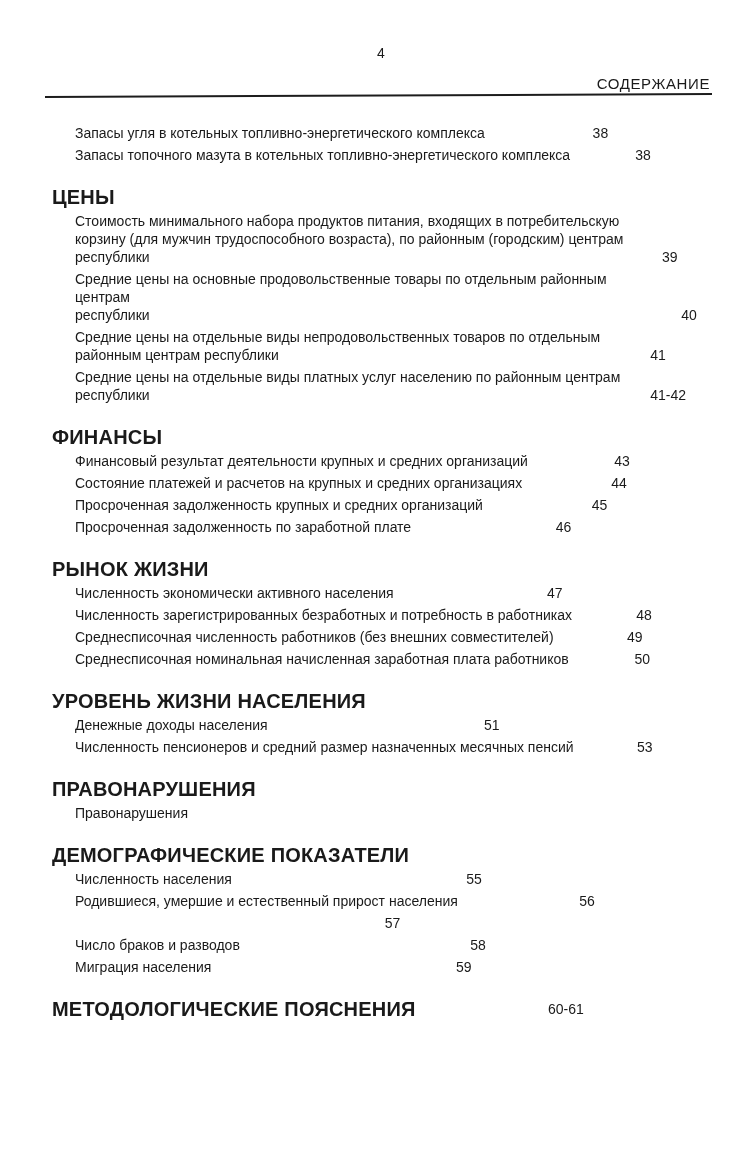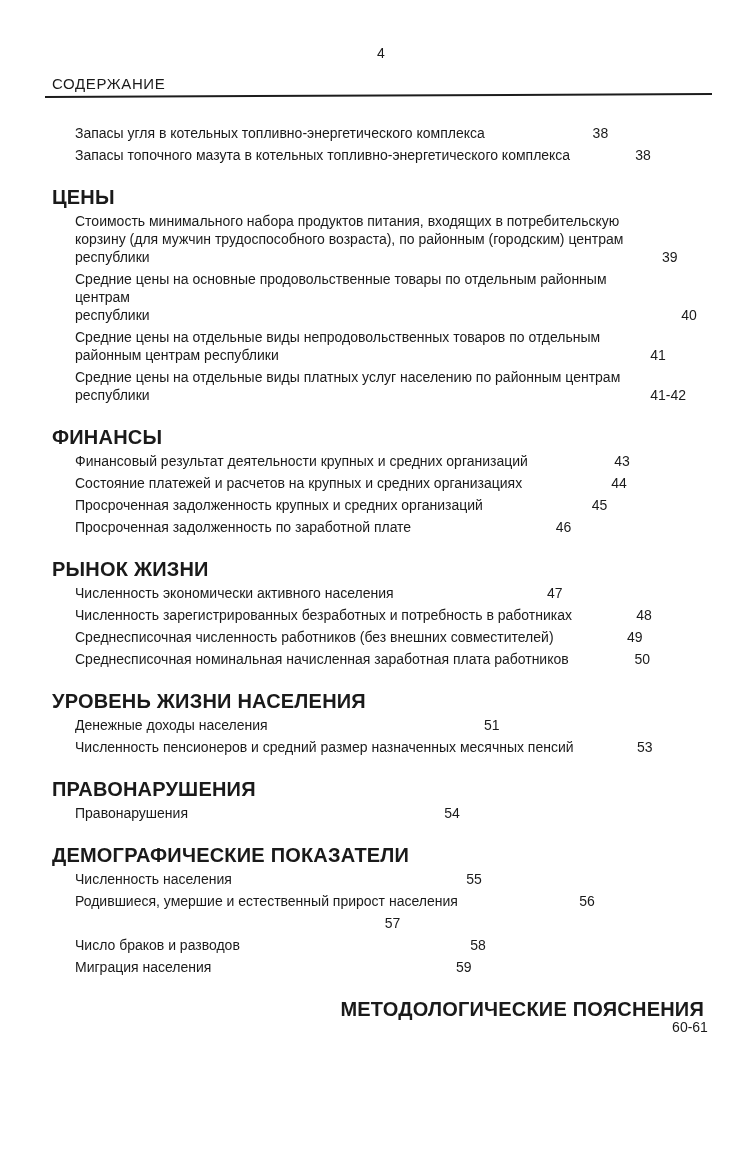--- a/index.html
+++ b/index.html
@@ -15,21 +15,21 @@
     padding: 44px 42px 0 52px;
     overflow: hidden;
   }
   .page-number {
     text-align: center;
     font-size: 14px;
     line-height: 18px;
     margin-bottom: 12px;
   }
   .doc-title {
-    text-align: left;
+    text-align: right;
     font-size: 15px;
     line-height: 19px;
     letter-spacing: 0.6px;
   }
   .header-rule {
     height: 2px;
     background: #1c1c1c;
     width: 667px;
     margin: 3px 0 0 -7px;
     transform: rotate(-0.25deg);
@@ -60,21 +60,20 @@
     flex: 1;
     text-align: center;
     line-height: 18px;
     white-space: nowrap;
     min-width: 40px;
   }
   .method-row {
     display: flex;
     align-items: flex-end;
     margin-top: 24px;
-    flex-direction: column;
   }
   .method-row .toc-heading { margin-bottom: 0; flex: none; padding-right: 6px; }
 </style>
 </head>
 <body>
 
 <div class="page">
 
   <div class="page-number">4</div>
   <div class="doc-title">СОДЕРЖАНИЕ</div>
@@ -165,21 +164,20 @@
     <div class="toc-row">
       <div class="toc-title">Численность пенсионеров и средний размер назначенных месячных пенсий</div>
       <div class="toc-page">53</div>
     </div>
   </div>
 
   <div class="section">
     <div class="toc-heading">ПРАВОНАРУШЕНИЯ</div>
     <div class="toc-row">
       <div class="toc-title">Правонарушения</div>
-      <div class="toc-page">54</div>
     </div>
   </div>
 
   <div class="section">
     <div class="toc-heading">ДЕМОГРАФИЧЕСКИЕ ПОКАЗАТЕЛИ</div>
     <div class="toc-row">
       <div class="toc-title">Численность населения</div>
       <div class="toc-page">55</div>
     </div>
     <div class="toc-row">

